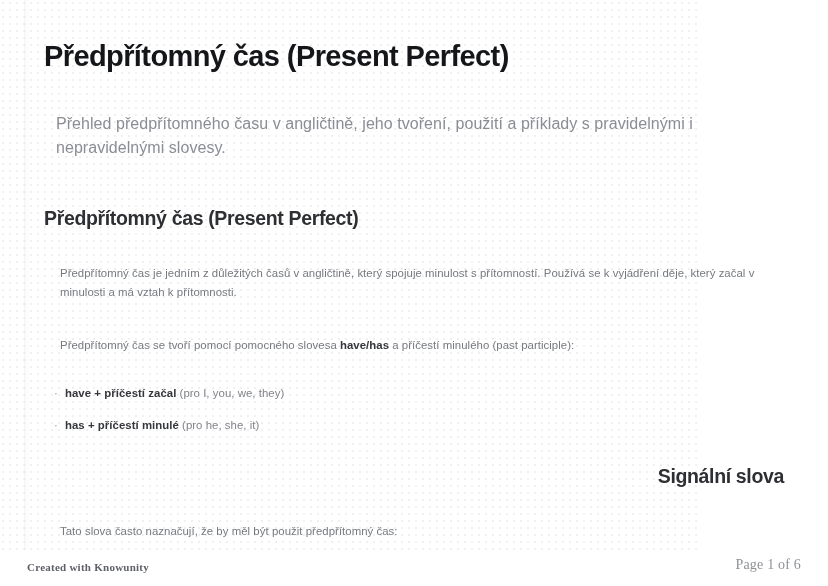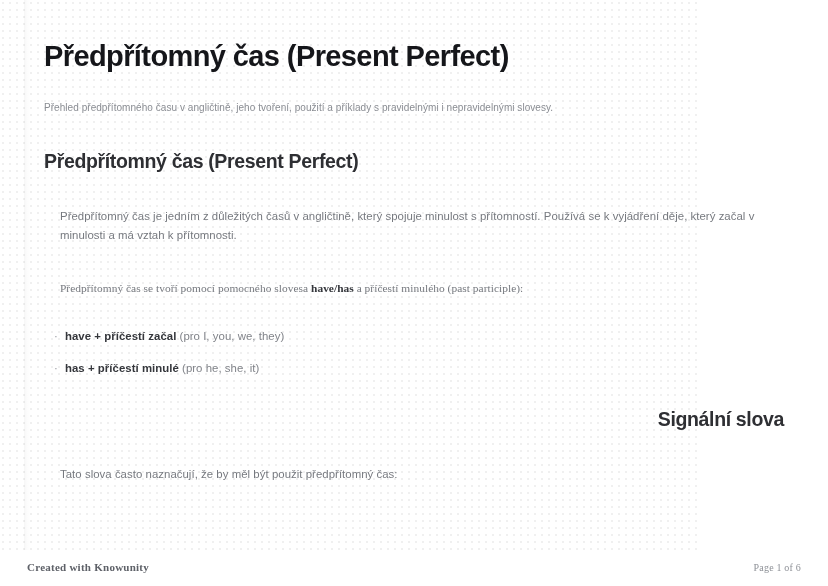--- a/index.html
+++ b/index.html
@@ -73,23 +73,23 @@
     margin: 0;
     padding-top: 39px;
     font-size: 29px;
     line-height: 1.18;
     font-weight: 700;
     letter-spacing: -0.6px;
     color: #15161a;
   }
 
   .doc-subtitle {
-    margin: 0;
+    margin: 12px;
     padding-top: 27px;
-    font-size: 10px;
+    font-size: 16px;
     line-height: 1.5;
     font-weight: 400;
     color: #8a8d93;
     letter-spacing: 0.05px;
   }
 
   h2.section-heading {
     margin: 0;
     font-size: 19.5px;
     line-height: 1.25;
@@ -104,21 +104,21 @@
   p.body-text {
     margin: 16px;
     font-size: 11.4px;
     line-height: 1.72;
     font-weight: 400;
     color: #76797f;
     letter-spacing: 0.04px;
     max-width: 740px;
   }
   .body-1 { padding-top: 17px; }
-  .body-2 { padding-top: 17px; font-family: Liberation Serif, serif; }
+  .body-2 { padding-top: 17px; }
   .body-3 { padding-top: 18px; }
 
   p.body-text b,
   .bullet-list b {
     font-weight: 700;
     color: #35373c;
   }
 
   .bullet-list {
     margin: 0;
@@ -160,21 +160,21 @@
     font-size: 11px;
     font-weight: 700;
     color: #5e6168;
     letter-spacing: 0.25px;
   }
   .footer-right {
     position: absolute;
     right: 27px;
     bottom: 13px;
     font-family: "Liberation Serif", serif;
-    font-size: 10px;
+    font-size: 14px;
     font-weight: 400;
     color: #8e9197;
     letter-spacing: 0.2px;
   }
 </style>
 </head>
 <body>
 
 <div class="page">
 

